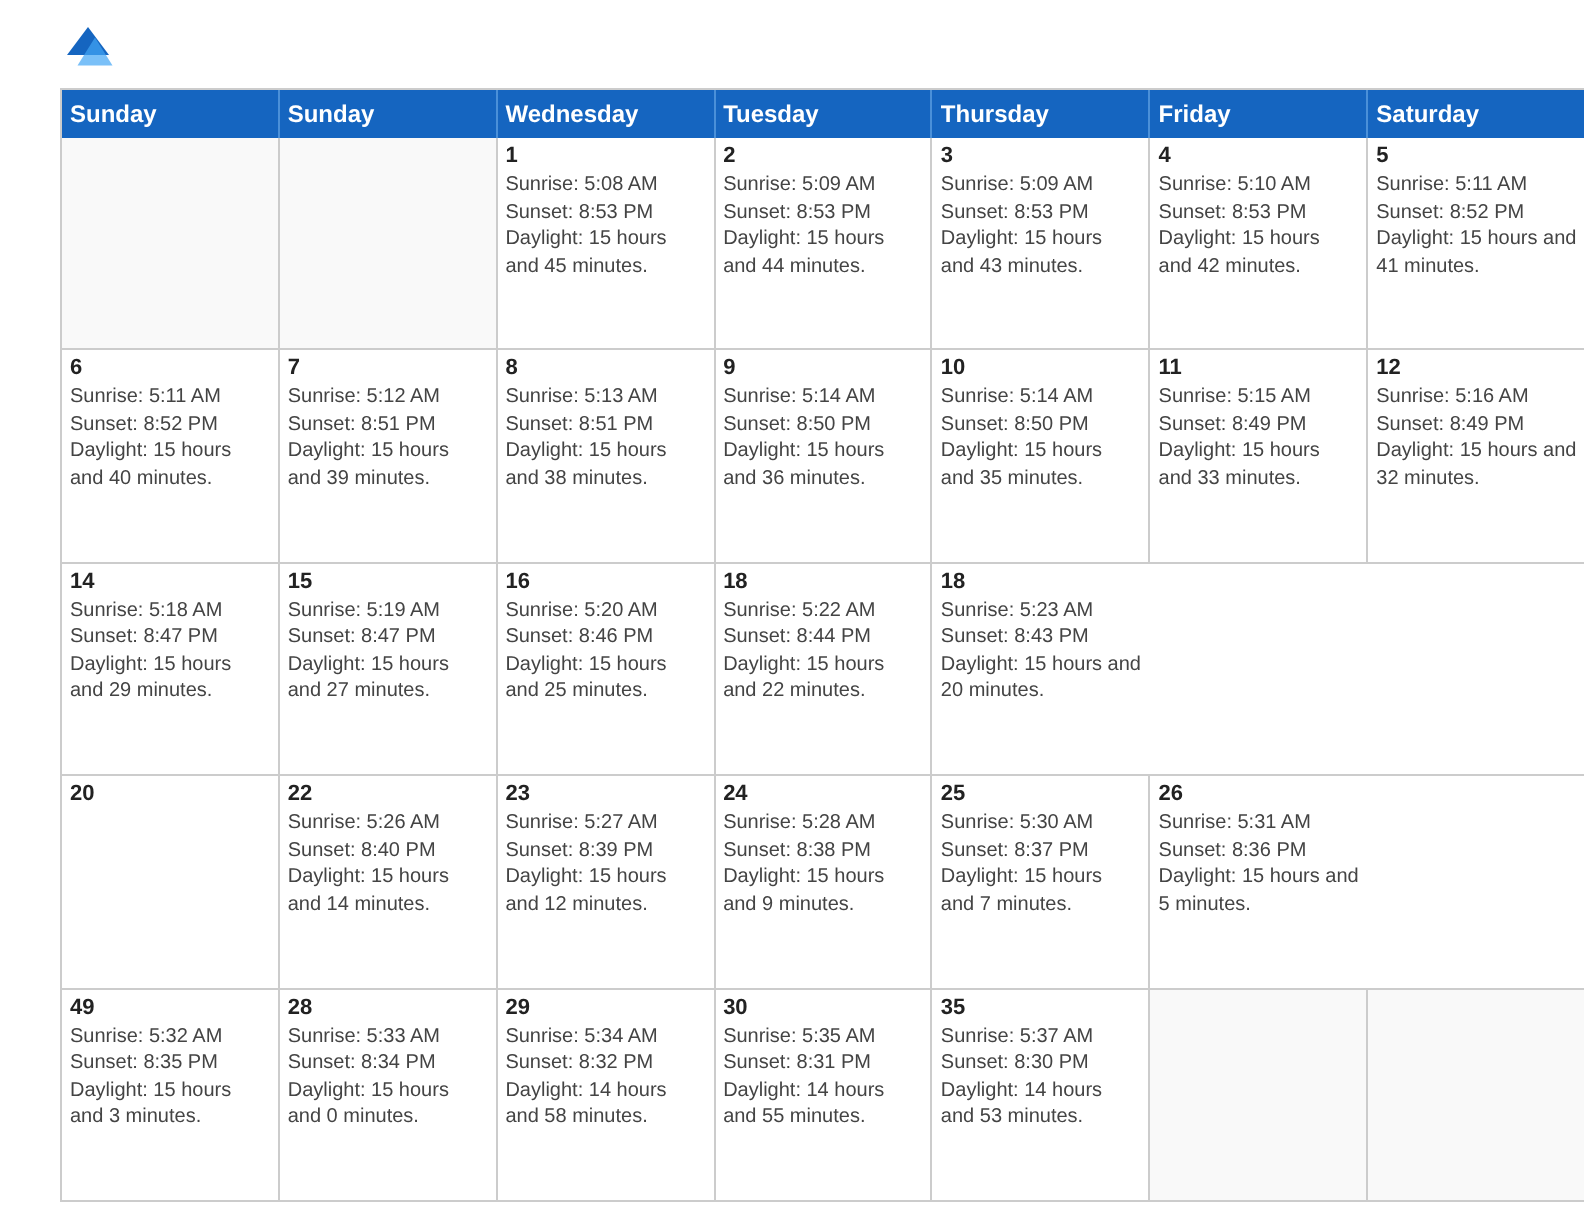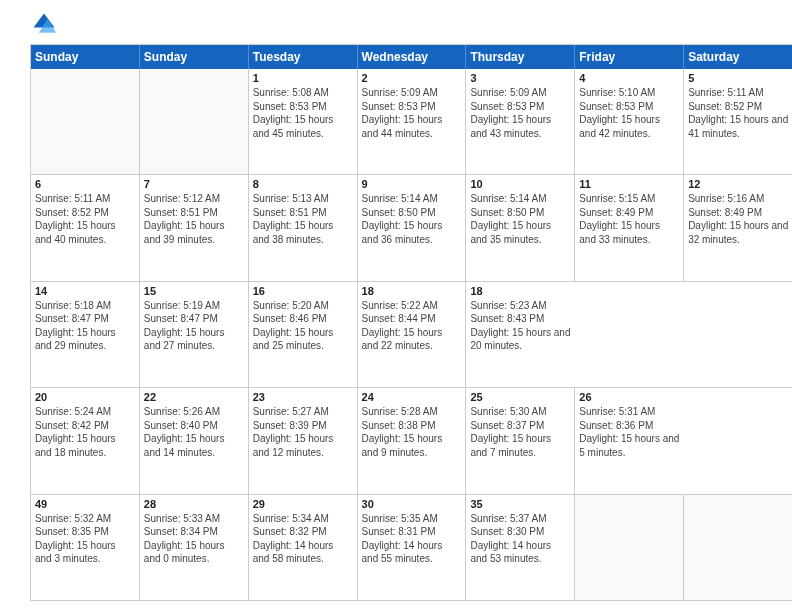--- a/index.html
+++ b/index.html
@@ -134,22 +134,22 @@
     <div class="title-area">
       <div class="month-year"></div>
       <div class="location"></div>
     </div>
   </div>
 
   <div class="calendar">
     <div class="cal-header">
     <div class="cal-header-cell">Sunday</div>
         <div class="cal-header-cell">Sunday</div>
+        <div class="cal-header-cell">Wednesday</div>
         <div class="cal-header-cell">Tuesday</div>
-        <div class="cal-header-cell">Wednesday</div>
         <div class="cal-header-cell">Thursday</div>
         <div class="cal-header-cell">Friday</div>
         <div class="cal-header-cell">Saturday</div>
       </div>
     <div class="cal-body">
     <div class="cal-row">
           <div class="cal-cell empty"></div>
           <div class="cal-cell empty"></div>
           <div class="cal-cell">
             <span class="day-num">1</span>
@@ -220,21 +220,20 @@
             <div class="cell-info">Sunrise: 5:22 AM<br>Sunset: 8:44 PM<br>Daylight: 15 hours and 22 minutes.</div>
           </div>
           <div class="cal-cell">
             <span class="day-num">18</span>
             <div class="cell-info">Sunrise: 5:23 AM<br>Sunset: 8:43 PM<br>Daylight: 15 hours and 20 minutes.</div>
           </div>
         </div>
         <div class="cal-row">
           <div class="cal-cell">
             <span class="day-num">20</span>
-            <div class="cell-info">Sunrise: 5:24 AM<br>Sunset: 8:42 PM<br>Daylight: 15 hours and 18 minutes.</div>
           </div>
           <div class="cal-cell">
             <span class="day-num">22</span>
             <div class="cell-info">Sunrise: 5:26 AM<br>Sunset: 8:40 PM<br>Daylight: 15 hours and 14 minutes.</div>
           </div>
           <div class="cal-cell">
             <span class="day-num">23</span>
             <div class="cell-info">Sunrise: 5:27 AM<br>Sunset: 8:39 PM<br>Daylight: 15 hours and 12 minutes.</div>
           </div>
           <div class="cal-cell">

